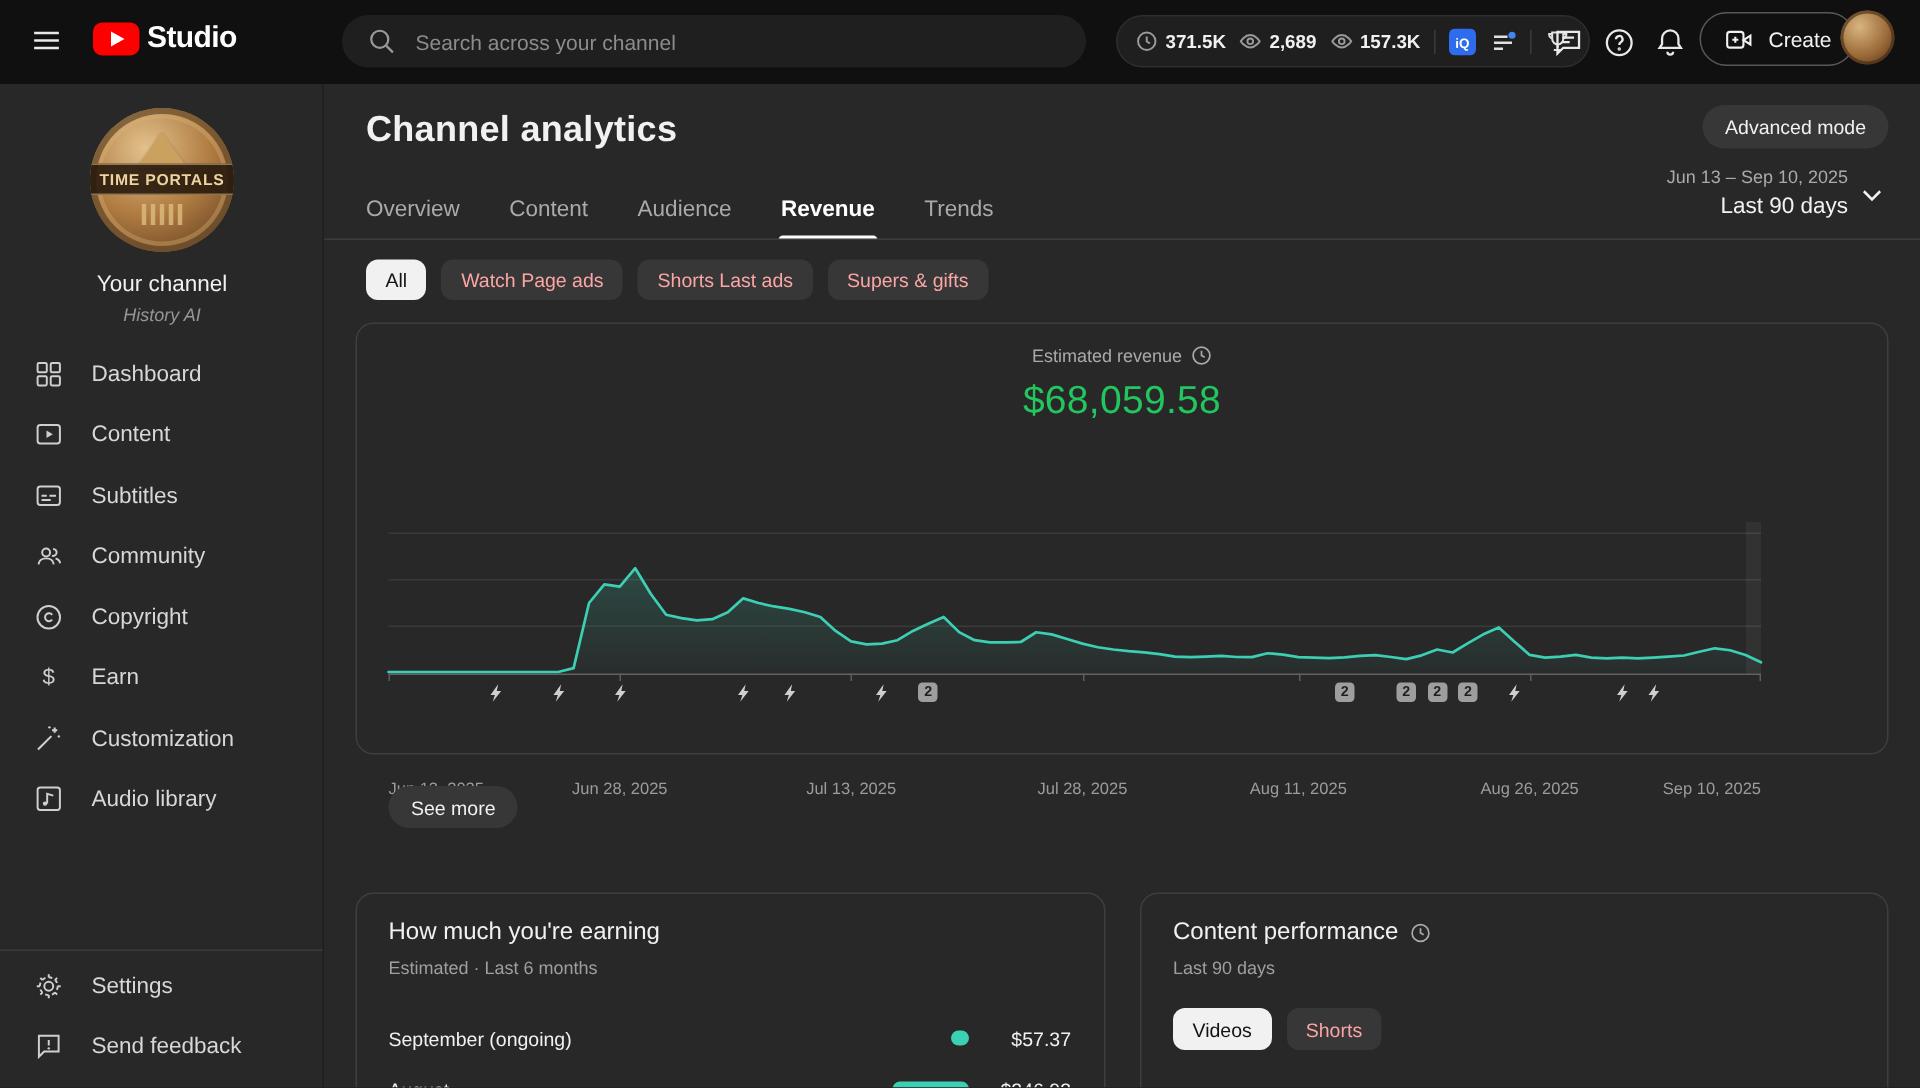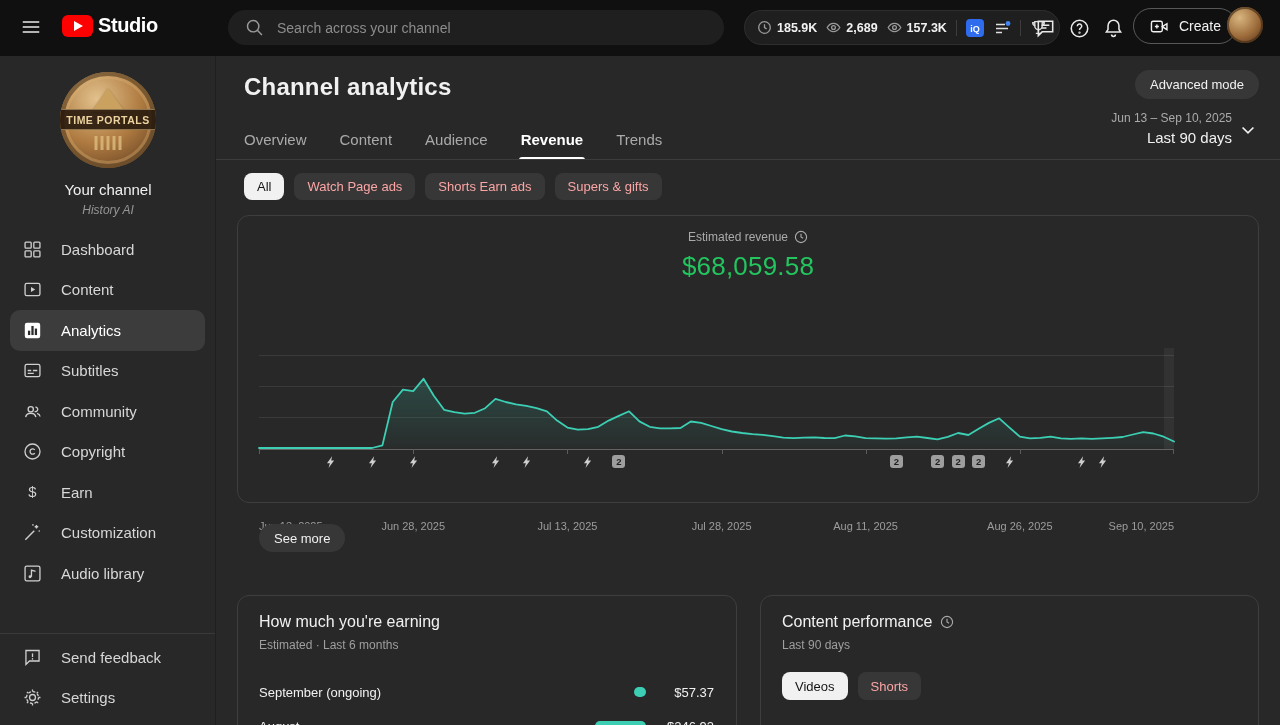--- a/index.html
+++ b/index.html
@@ -123,21 +123,21 @@
       <input type="text" placeholder="Search across your channel" style="">
     </div>
     <div class="stats-pill">
       <span class="stat">
         <span class="ic">
             <svg width="15" height="15" viewBox="0 0 16 16" fill="none" stroke="currentColor" stroke-width="1.4">
               <circle cx="8" cy="8" r="6.2"></circle>
               <path d="M8 4.6v3.6l2.3 1.3"></path>
             </svg>
           </span>
-        <span>185.9K</span>
+        <span>371.5K</span>
       </span>
       <span class="stat">
         <span class="ic">
             <svg width="15" height="15" viewBox="0 0 15 15" fill="none" stroke="currentColor" stroke-width="1.3">
               <path d="M1.2 7.5S3.6 3.4 7.5 3.4s6.3 4.1 6.3 4.1-2.4 4.1-6.3 4.1S1.2 7.5 1.2 7.5z"></path>
               <circle cx="7.5" cy="7.5" r="1.9"></circle>
             </svg>
           </span>
         <span>2,689</span>
       </span>
@@ -238,33 +238,20 @@
       </li>
       <li class="nav-item">
         <span class="ic">
             <svg width="21" height="21" viewBox="0 0 24 24" fill="none" stroke="currentColor" stroke-width="1.5">
               <rect x="3.5" y="5" width="17" height="14" rx="2"></rect>
               <path d="M10.3 9.2l4.8 2.8-4.8 2.8z" fill="currentColor" stroke="none"></path>
             </svg>
           </span>
         <span class="lbl">Content</span>
       </li>
-      <li class="nav-item active">
-        <span class="ic">
-            <svg width="21" height="21" viewBox="0 0 24 24">
-              <rect x="3.2" y="3.2" width="17.6" height="17.6" rx="2.5" fill="#fff"></rect>
-              <g fill="#2b2b2b">
-                <rect x="6.8" y="12.2" width="2.6" height="5"></rect>
-                <rect x="10.7" y="6.8" width="2.6" height="10.4"></rect>
-                <rect x="14.6" y="9.8" width="2.6" height="7.4"></rect>
-              </g>
-            </svg>
-          </span>
-        <span class="lbl">Analytics</span>
-      </li>
       <li class="nav-item">
         <span class="ic">
             <svg width="21" height="21" viewBox="0 0 24 24" fill="none" stroke="currentColor" stroke-width="1.5">
               <rect x="3.5" y="5" width="17" height="14" rx="2"></rect>
               <path d="M6.5 12h4M12.5 12h5M6.5 15.3h7"></path>
             </svg>
           </span>
         <span class="lbl">Subtitles</span>
       </li>
       <li class="nav-item">
@@ -315,36 +302,36 @@
             </svg>
           </span>
         <span class="lbl">Audio library</span>
       </li>
     </ul>
     <div class="sb-divider"></div>
     <ul class="nav-footer">
       <li class="nav-item">
         <span class="ic">
             <svg width="21" height="21" viewBox="0 0 24 24" fill="none" stroke="currentColor" stroke-width="1.5">
+              <circle cx="12" cy="12" r="3.4"></circle>
+              <circle cx="12" cy="12" r="6.8" stroke-dasharray="2.8 2.5"></circle>
+              <path d="M12 2.9v2.4M12 18.7v2.4M2.9 12h2.4M18.7 12h2.4M5.6 5.6l1.7 1.7M16.7 16.7l1.7 1.7M18.4 5.6l-1.7 1.7M7.3 16.7l-1.7 1.7"></path>
+            </svg>
+          </span>
+        <span class="lbl">Settings</span>
+      </li>
+      <li class="nav-item">
+        <span class="ic">
+            <svg width="21" height="21" viewBox="0 0 24 24" fill="none" stroke="currentColor" stroke-width="1.5">
               <path d="M4.5 4h15v12h-11l-4 4z"></path>
               <path d="M12 7.3v4.2"></path>
               <circle cx="12" cy="13.6" r=".9" fill="currentColor" stroke="none"></circle>
             </svg>
           </span>
         <span class="lbl">Send feedback</span>
-      </li>
-      <li class="nav-item">
-        <span class="ic">
-            <svg width="21" height="21" viewBox="0 0 24 24" fill="none" stroke="currentColor" stroke-width="1.5">
-              <circle cx="12" cy="12" r="3.4"></circle>
-              <circle cx="12" cy="12" r="6.8" stroke-dasharray="2.8 2.5"></circle>
-              <path d="M12 2.9v2.4M12 18.7v2.4M2.9 12h2.4M18.7 12h2.4M5.6 5.6l1.7 1.7M16.7 16.7l1.7 1.7M18.4 5.6l-1.7 1.7M7.3 16.7l-1.7 1.7"></path>
-            </svg>
-          </span>
-        <span class="lbl">Settings</span>
       </li>
     </ul>
   </aside>
 
   <main class="main">
     <h1 class="page-title">Channel analytics</h1>
     <button class="adv-btn">Advanced mode</button>
 
     <div class="tabs">
       <span class="tab">Overview</span>
@@ -361,21 +348,21 @@
     </div>
     <span class="date-chevron ic">
       <svg width="20" height="20" viewBox="0 0 24 24" fill="none" stroke="currentColor" stroke-width="2">
           <path d="M5.5 9l6.5 6.5L18.5 9"></path>
         </svg>
     </span>
 
     <div class="chips">
       <button class="chip active">All</button>
       <button class="chip">Watch Page ads</button>
-      <button class="chip">Shorts Earn ads</button>
+      <button class="chip">Shorts Last ads</button>
       <button class="chip">Supers &amp; gifts</button>
     </div>
 
     <section class="rev-card">
       <div class="metric-head">
         <span>Estimated revenue</span>
         <span class="ic" style="color:#aaa">
           <svg width="14" height="14" viewBox="0 0 16 16" fill="none" stroke="currentColor" stroke-width="1.3">
               <circle cx="8" cy="8" r="6.4"></circle>
               <path d="M8 4.4v3.6l2.4 1.4"></path>

